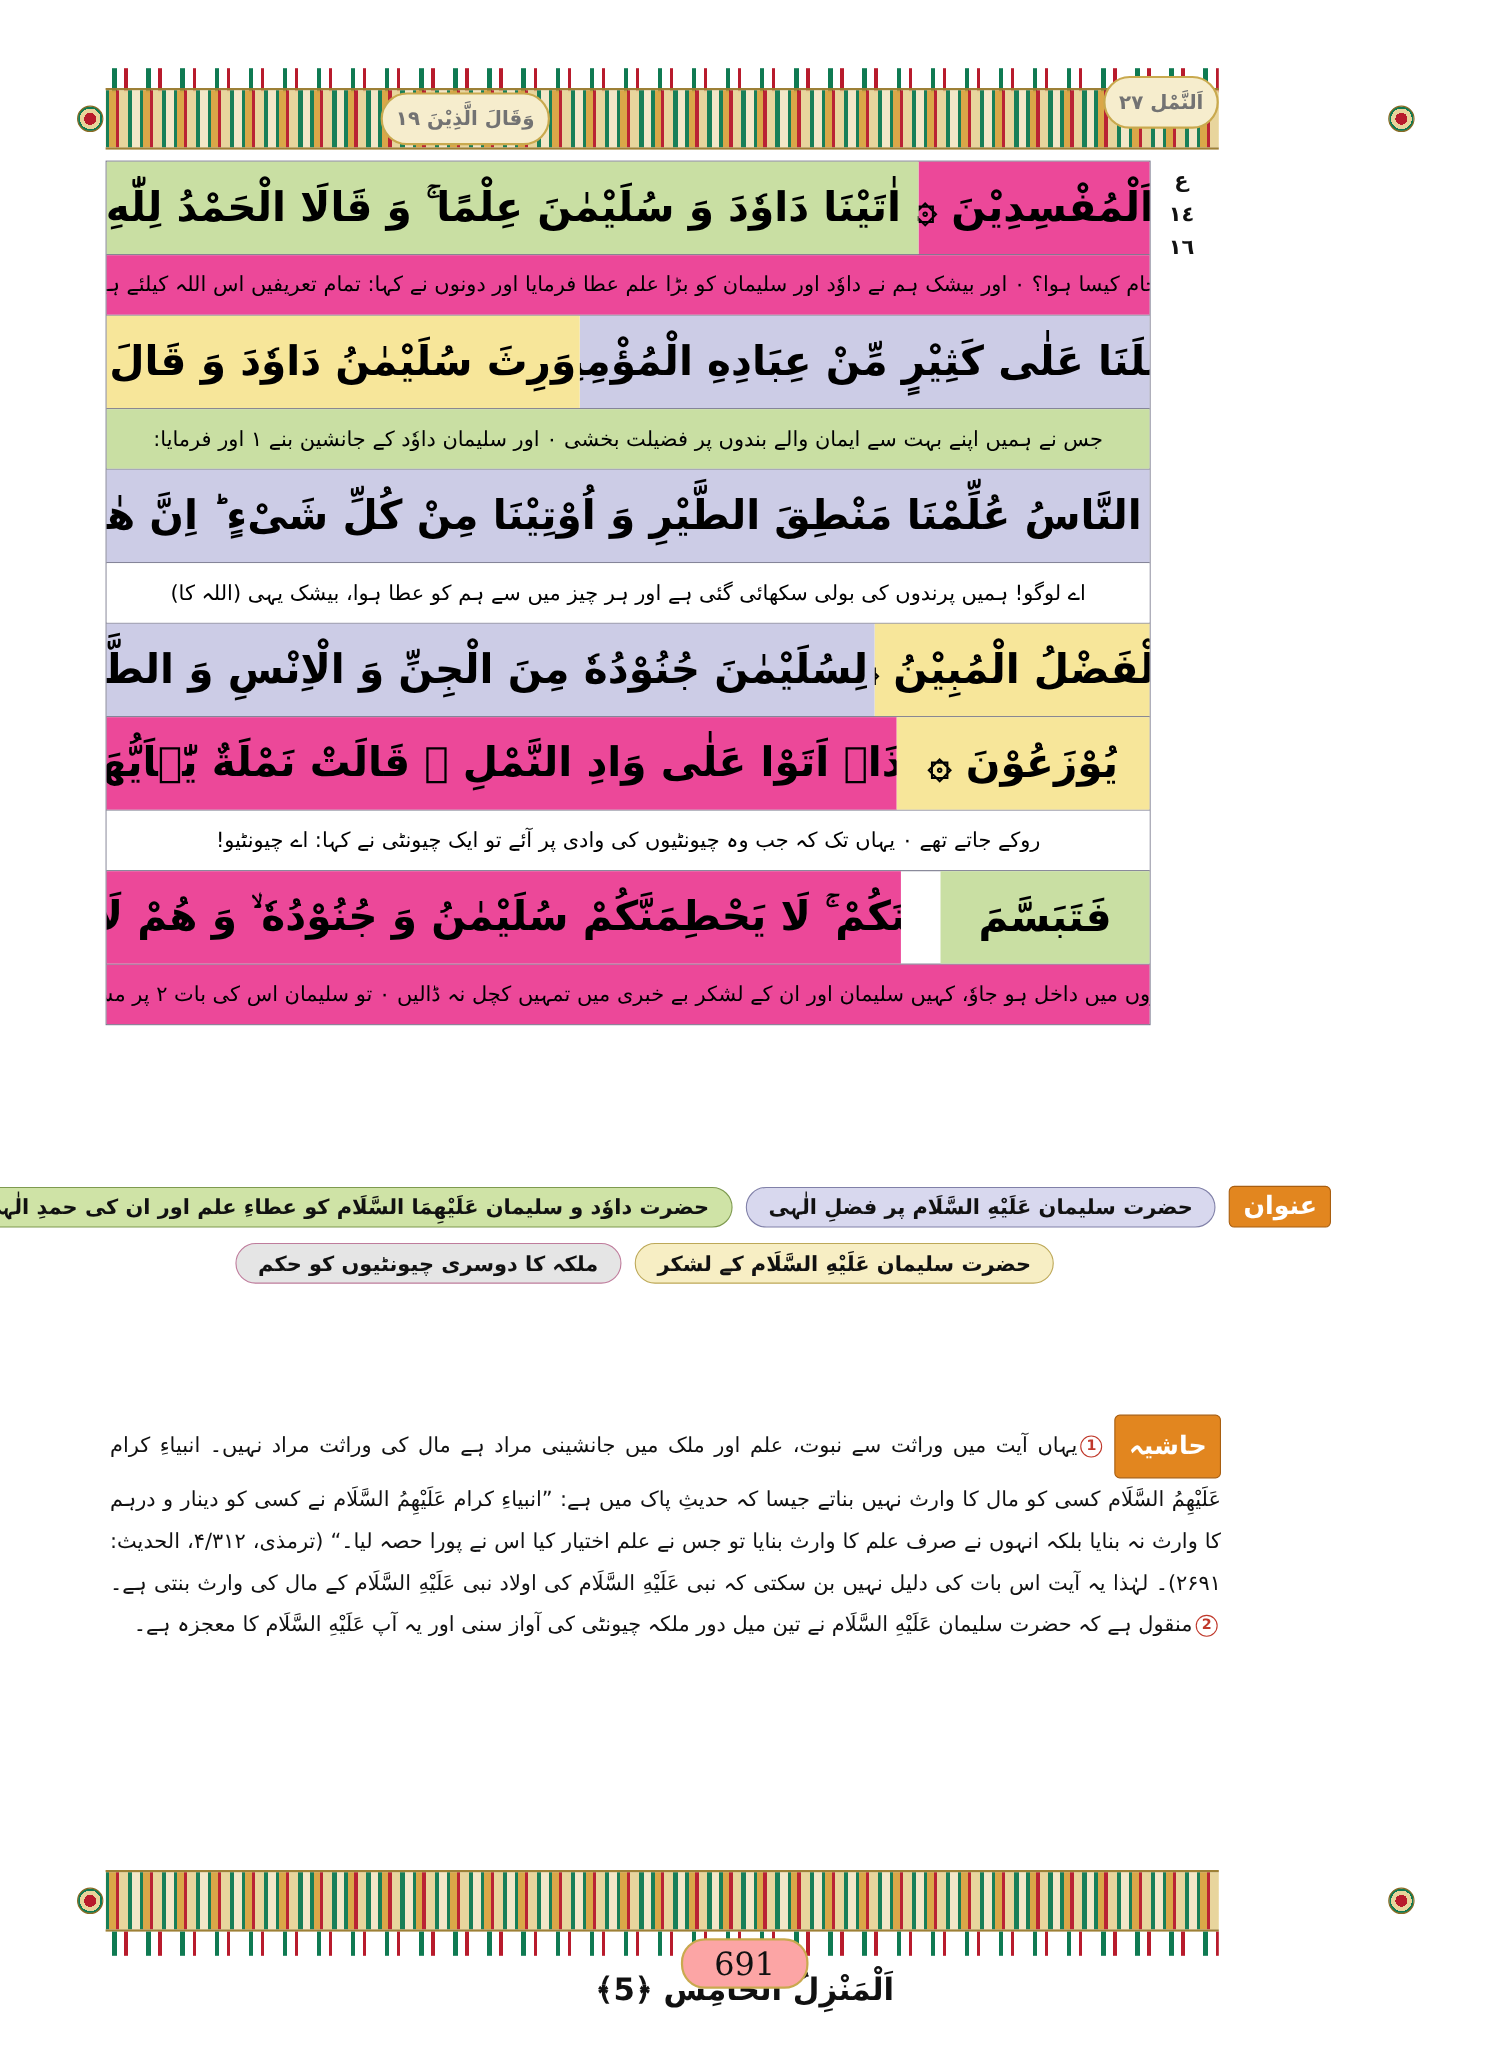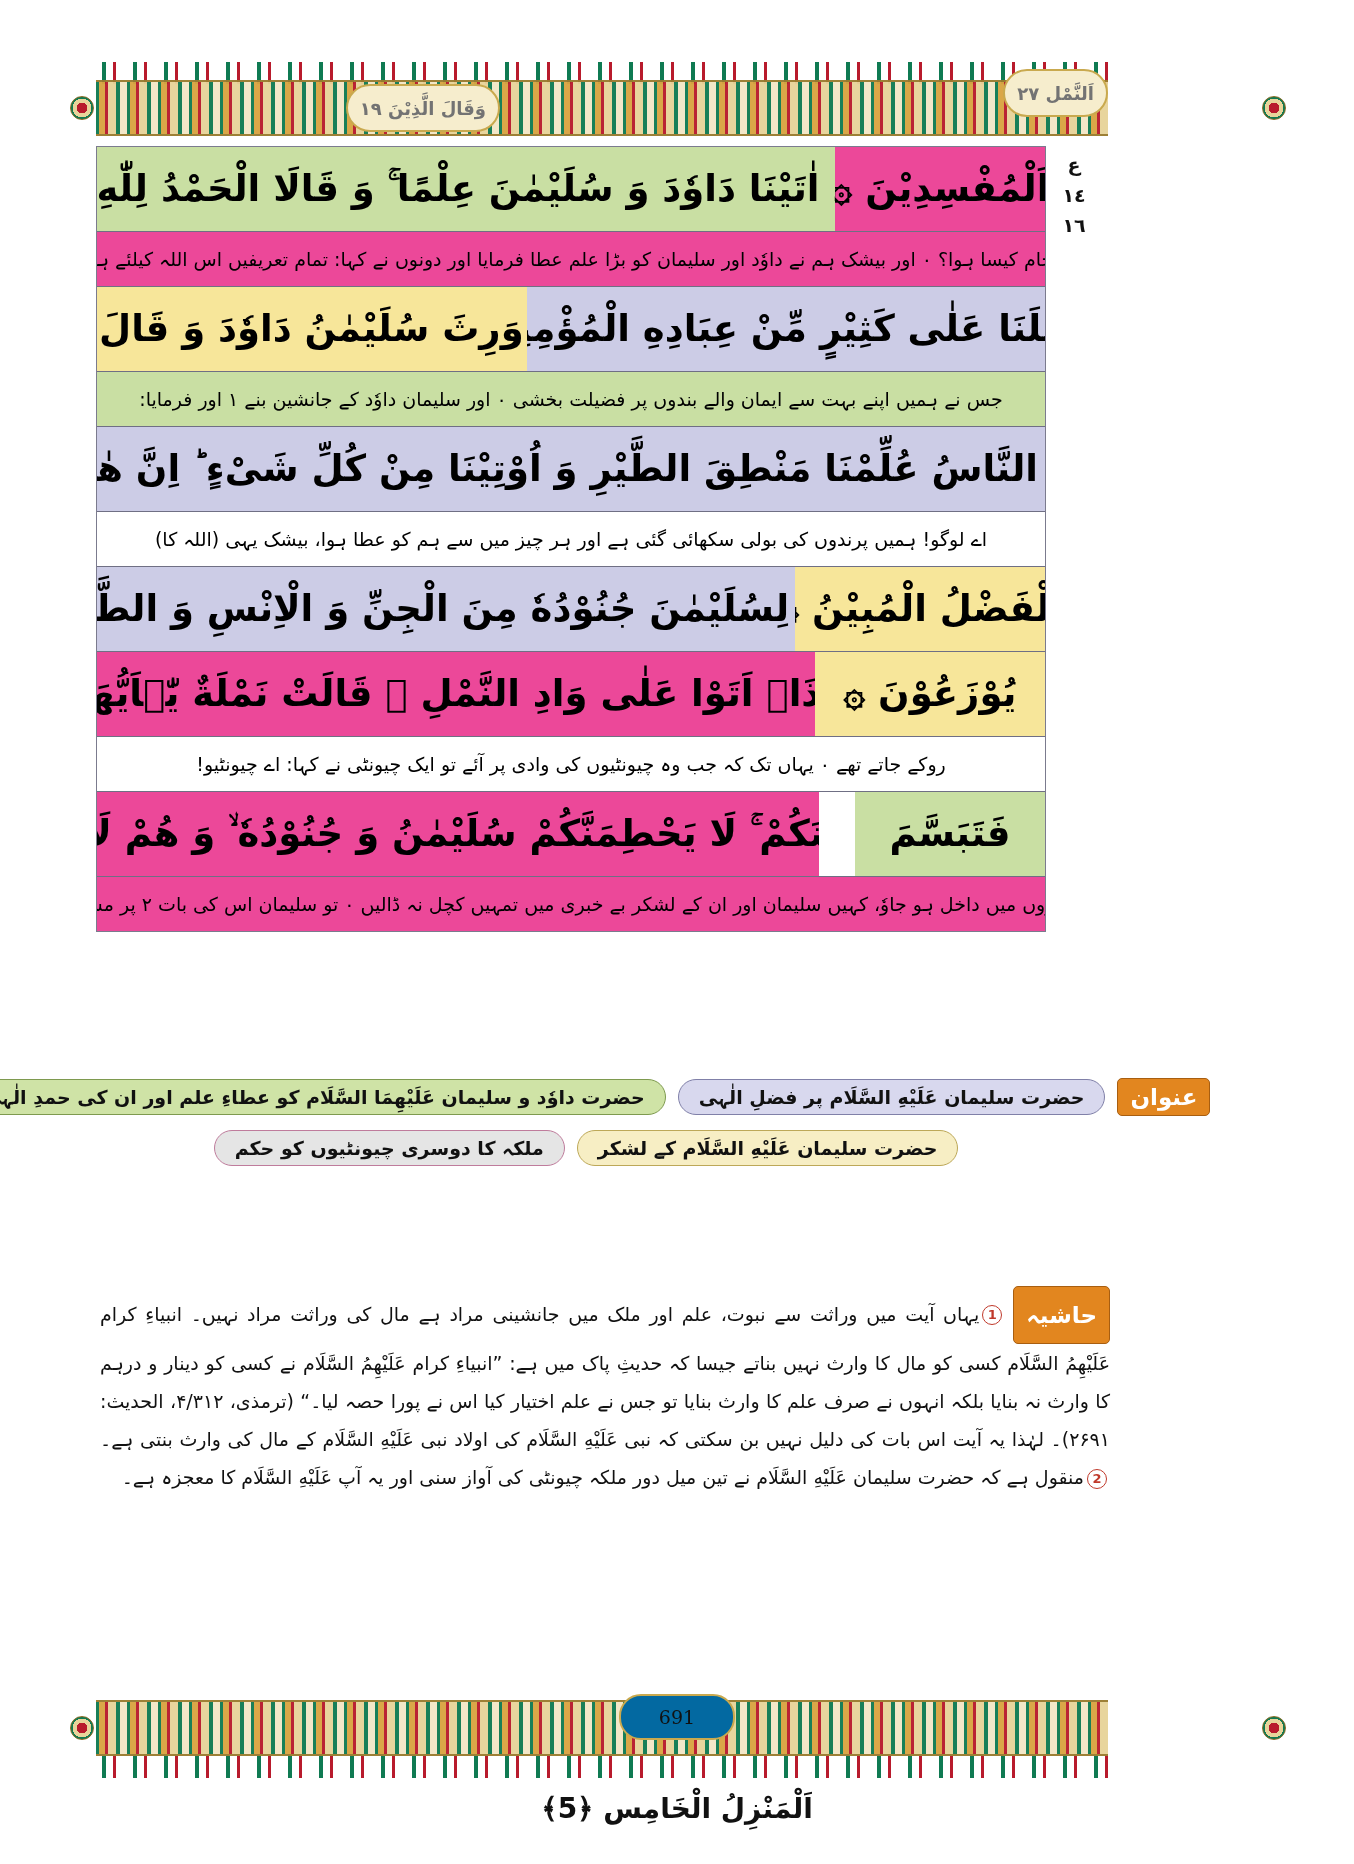--- a/index.html
+++ b/index.html
@@ -232,31 +232,31 @@
     vertical-align: middle;
     margin: 0 3px;
     font-family: "DejaVu Sans", sans-serif;
   }
 
   
   .page-number {
     position: absolute;
     left: 50%;
     transform: translateX(-50%);
-    top: 1694px;
-    background: #0369a1;
+    top: 1762px;
+    background: #fca5a5;
     border: 2px solid #c9a94e;
     border-radius: 22px;
     width: 116px;
     height: 46px;
     display: flex;
     align-items: center;
     justify-content: center;
     font-family: "DejaVu Serif", serif;
-    font-size: 19px;
+    font-size: 29px;
     color: #111;
     z-index: 4;
   }
   .manzil {
     position: absolute;
     left: 50%;
     transform: translateX(-50%);
     top: 1792px;
     font-family: "DejaVu Sans", sans-serif;
     font-size: 28px;

